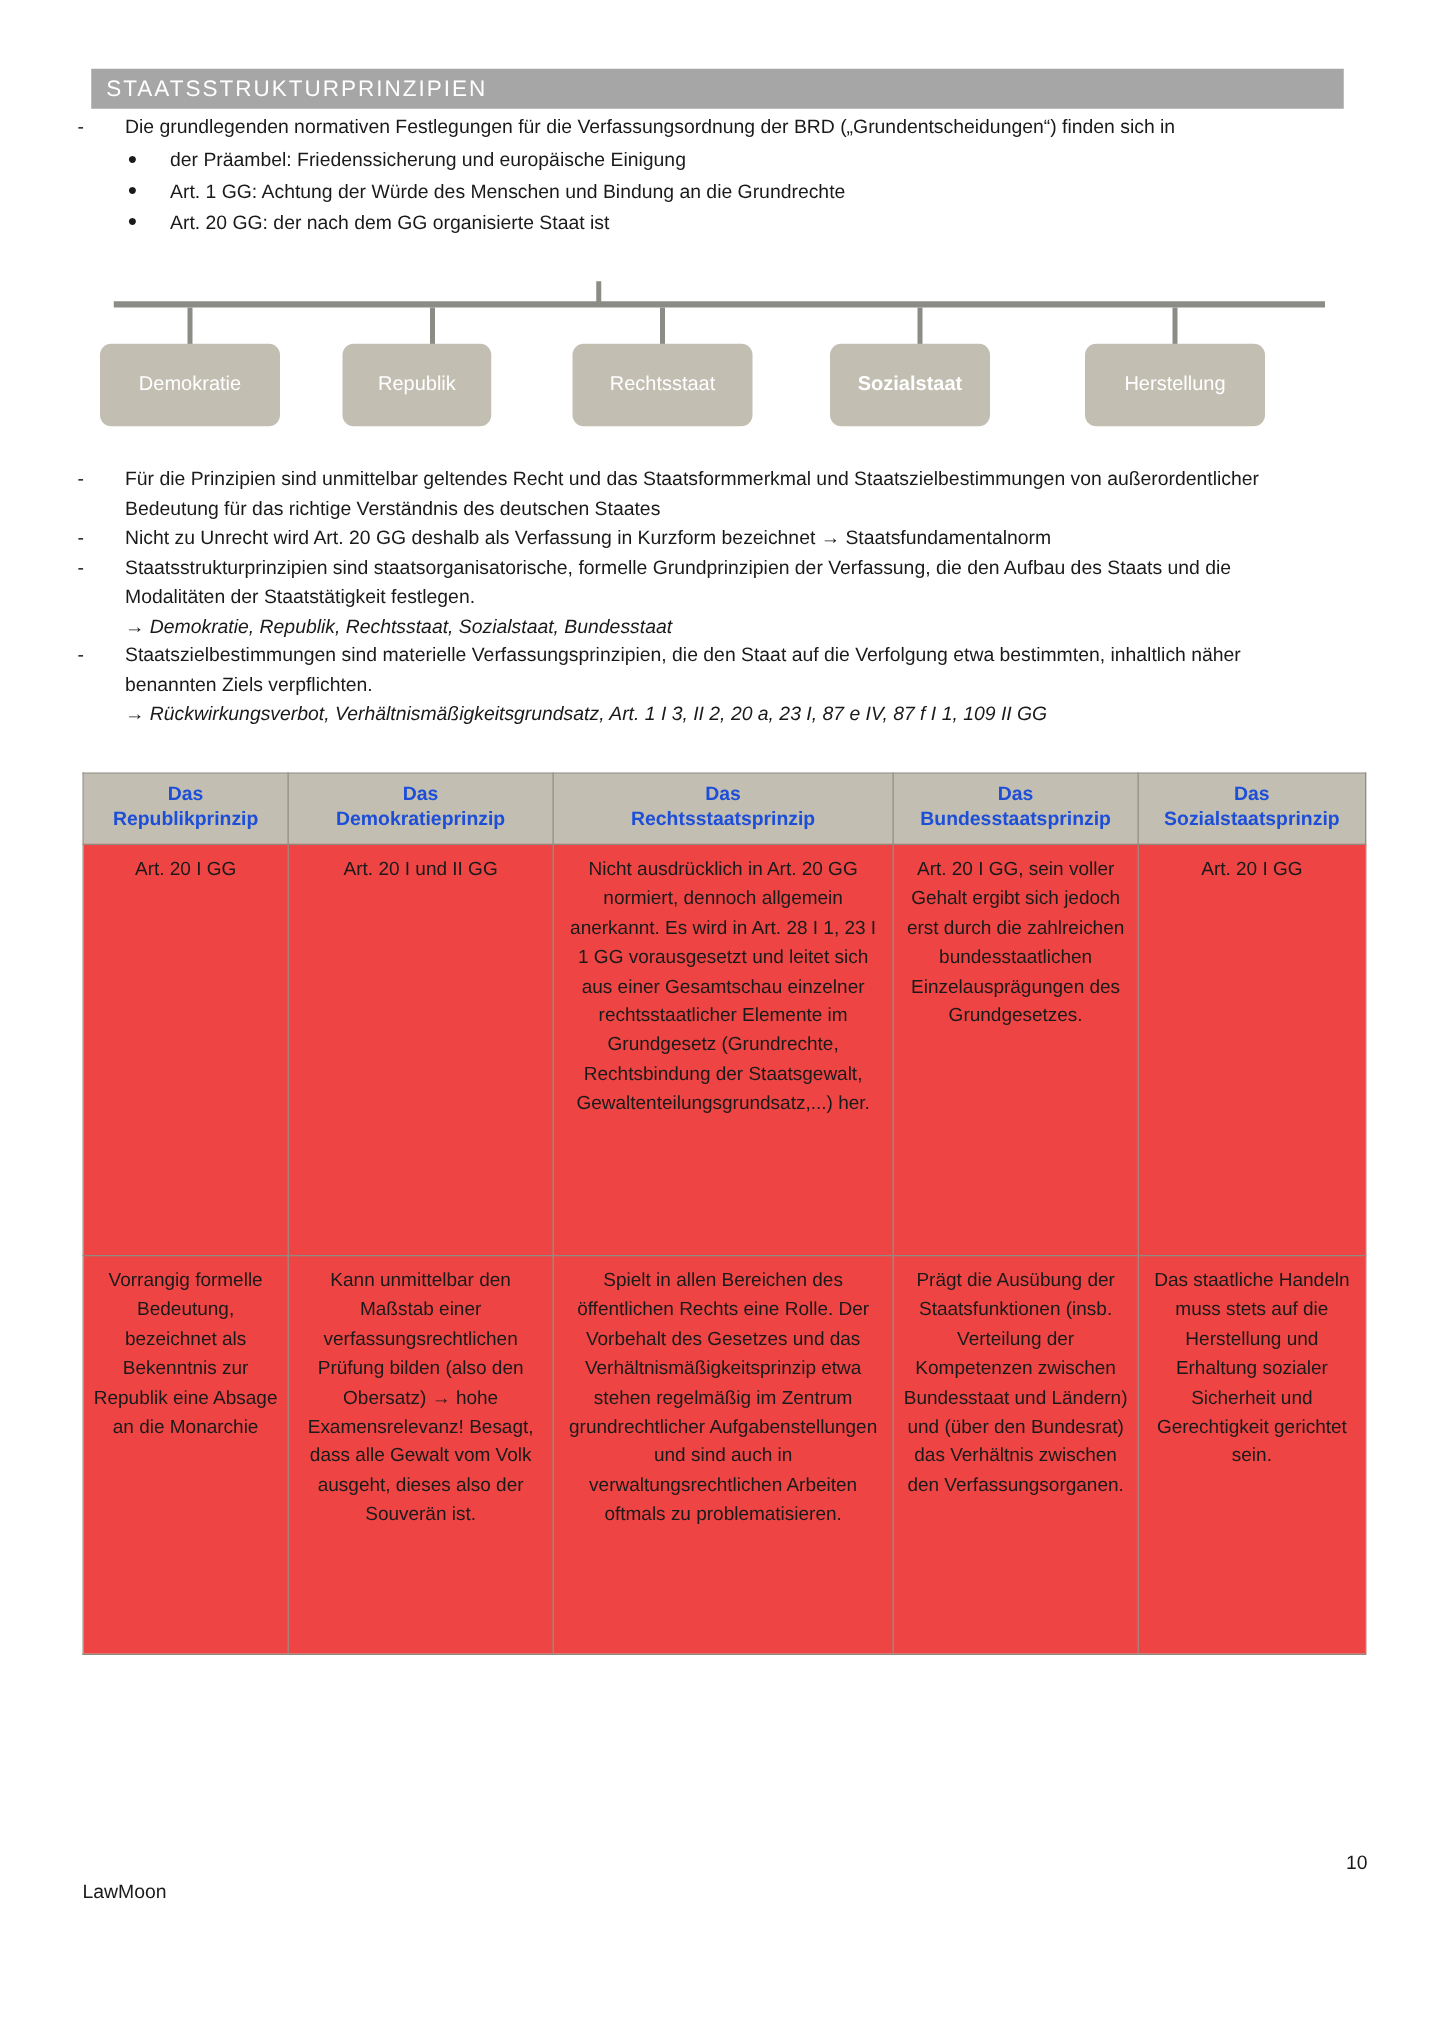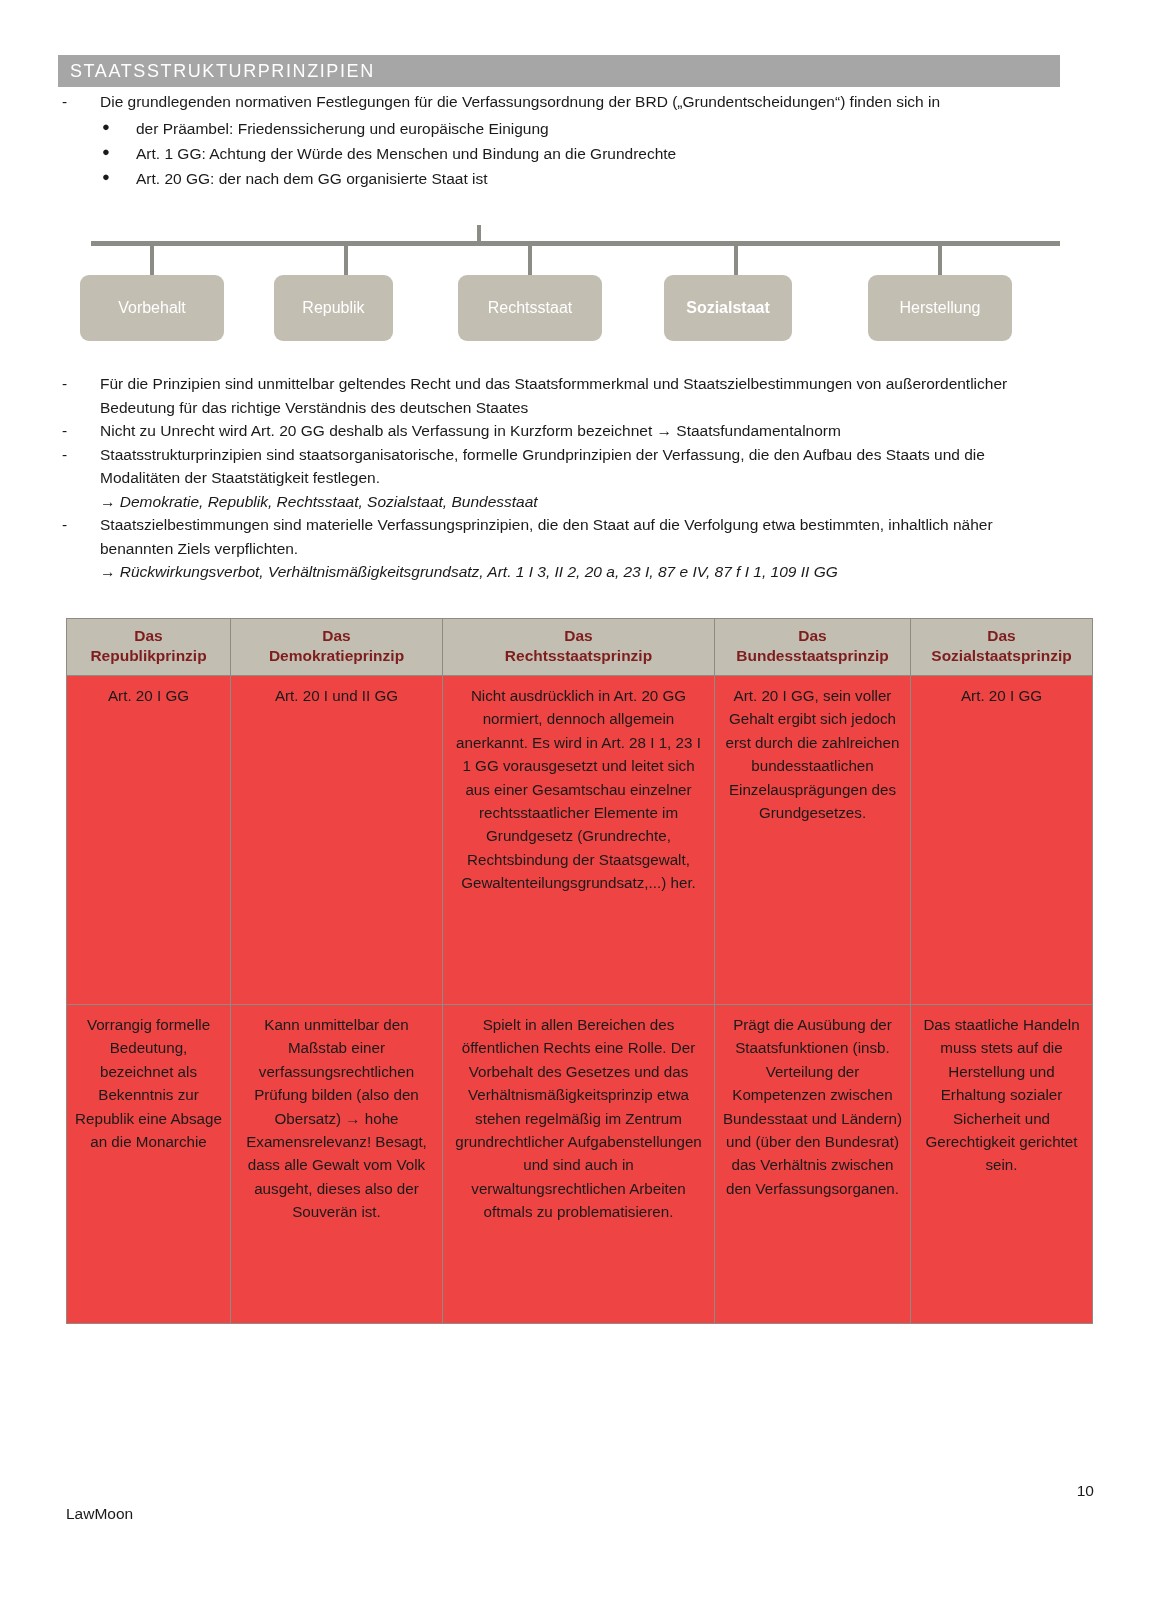--- a/index.html
+++ b/index.html
@@ -16,21 +16,21 @@
     width: 1158px;
     height: 1621px;
     background: #ffffff;
     box-sizing: border-box;
     overflow: hidden;
   }
 
   
   .section-bar {
     position: absolute;
-    left: 58px;
+    left: 73px;
     top: 55px;
     width: 1002px;
     height: 32px;
     background: #a6a6a6;
     display: flex;
     align-items: center;
   }
   .section-bar .section-title {
     color: #ffffff;
     font-size: 18px;
@@ -160,21 +160,21 @@
     table-layout: fixed;
   }
   table.grid th {
     background: #c2beb2;
     border: 1px solid #8f8b80;
     font-size: 15.5px;
     font-weight: bold;
     text-align: center;
     padding: 7px 4px 8px 4px;
     line-height: 1.32;
-    color: #7f1d1d;
+    color: #1d4ed8;
   }
   table.grid td {
     background: #ef4444;
     border: 1px solid #8f8b80;
     font-size: 15.2px;
     text-align: center;
     vertical-align: top;
     padding: 8px 7px 10px 7px;
     line-height: 1.54;
     color: #1a1a1a;
@@ -231,21 +231,21 @@
     <div class="diag-hbar"></div>
 
     <div class="diag-drop" style="left:92px;"></div>
     <div class="diag-drop" style="left:286px;"></div>
     <div class="diag-drop" style="left:470px;"></div>
     <div class="diag-drop" style="left:676px;"></div>
     <div class="diag-drop" style="left:880px;"></div>
 
     <div class="node-row">
       <div class="node-box" style="left:22px;  width:144px;">
-        <span>Vorbehalt</span>
+        <span>Demokratie</span>
       </div>
       <div class="node-box" style="left:216px; width:119px;">
         <span>Republik</span>
       </div>
       <div class="node-box" style="left:400px; width:144px;">
         <span>Rechtsstaat</span>
       </div>
       <div class="node-box" style="left:606px; width:128px;font-weight:bold;">
         <span>Sozialstaat</span>
       </div>

